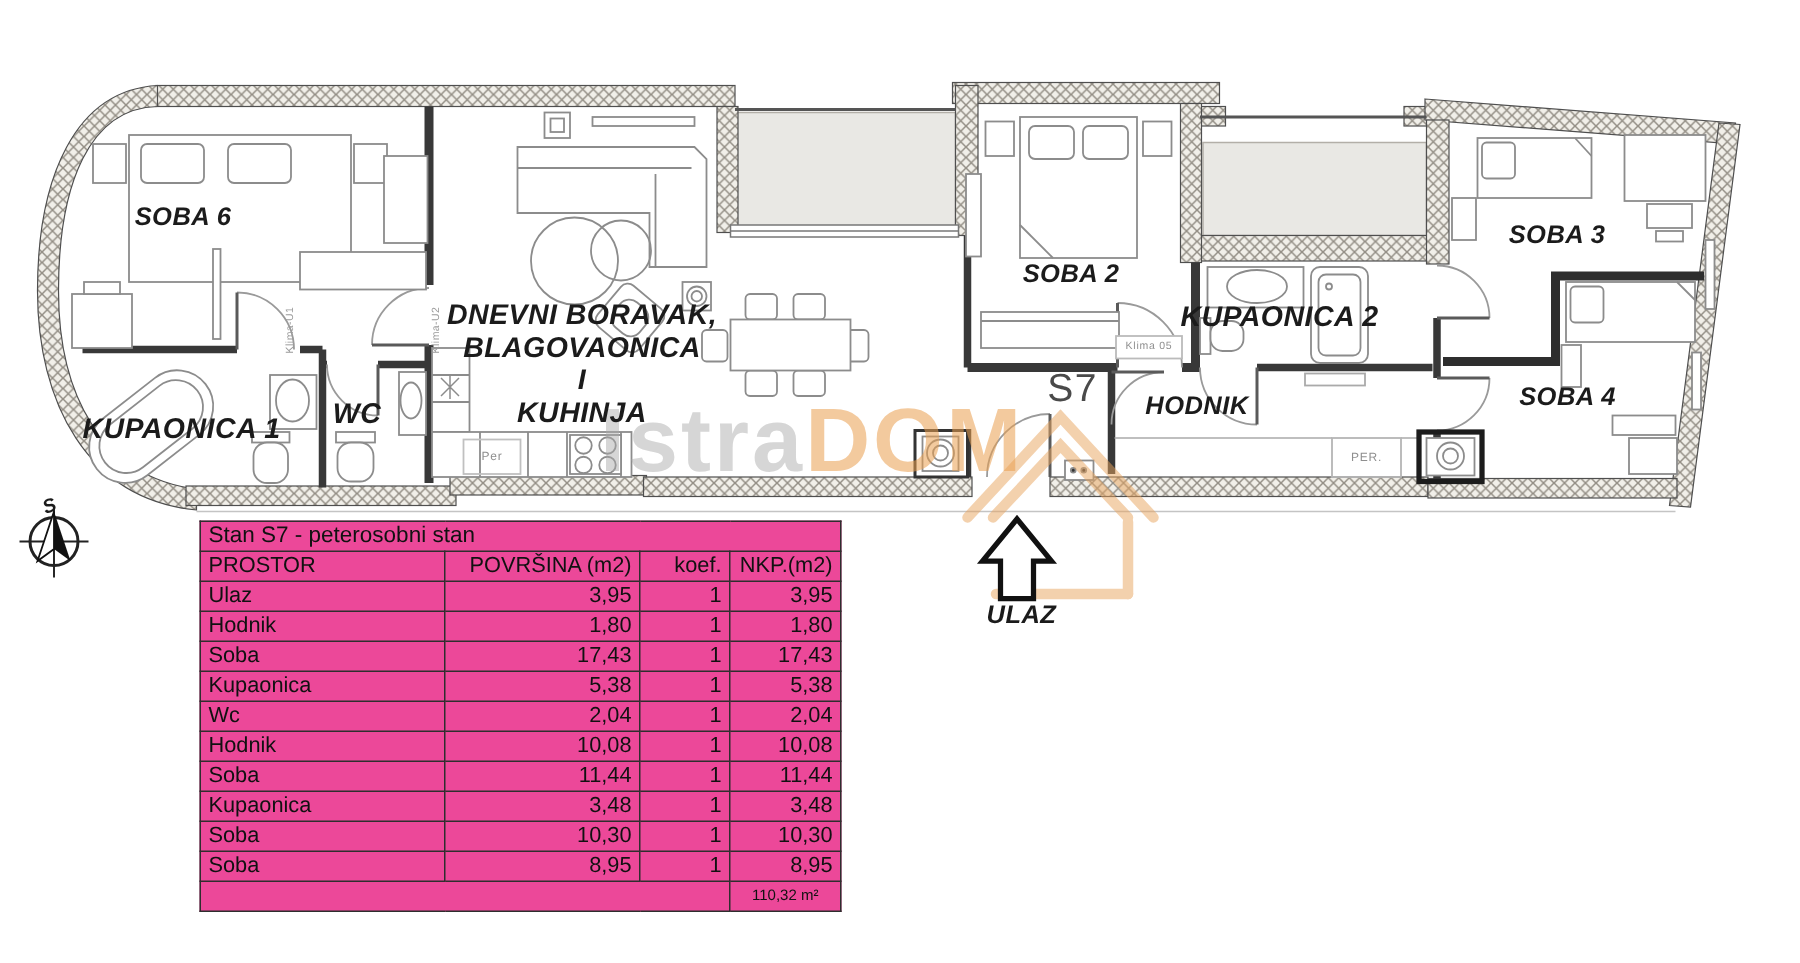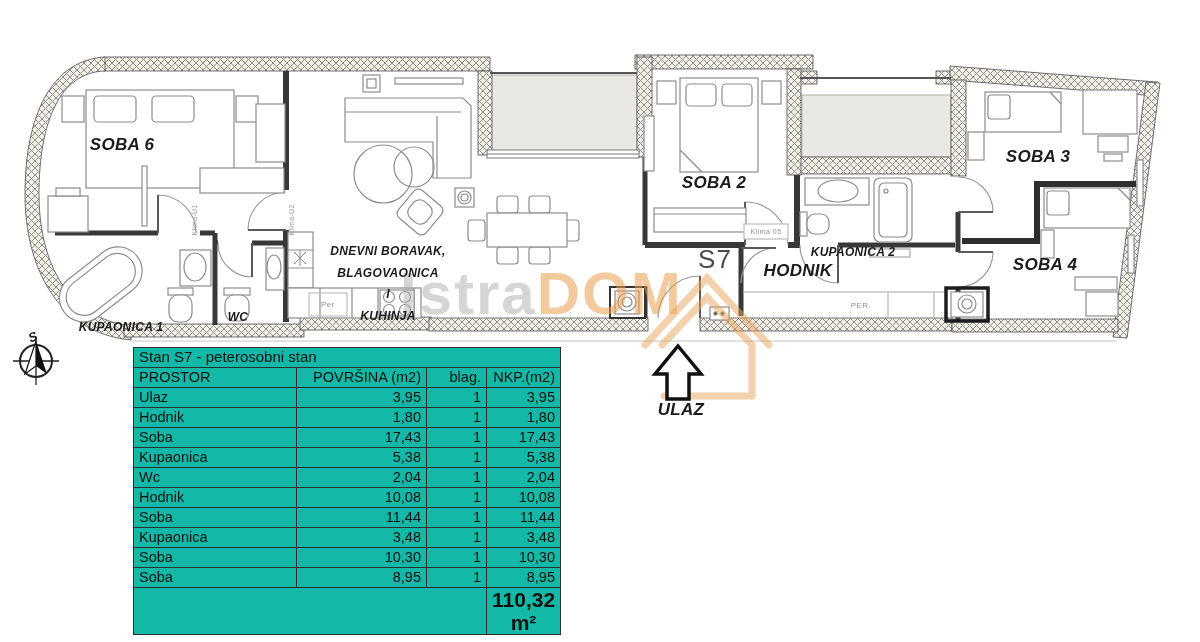--- a/index.html
+++ b/index.html
@@ -2,37 +2,37 @@
 <html><head>
 <meta charset="utf-8">
 <style>
   html,body{margin:0;padding:0;background:#fff;}
   #stage{position:relative;width:1200px;height:642px;background:#fff;overflow:hidden;
          font-family:"Liberation Sans",sans-serif;}
   svg{position:absolute;left:0;top:0;}
   .lbl{position:absolute;transform:translate(-50%,-50%);white-space:nowrap;
        font-family:"Liberation Sans",sans-serif;color:#1b1b1b;
        font-style:italic;font-weight:bold;font-size:17px;letter-spacing:.3px;}
-  .lbl.small{font-size:12px;margin-top:40px;}
+  .lbl.small{font-size:19px;}
   .lbl.unit{font-style:normal;font-weight:normal;font-size:26px;color:#4a4a4a;letter-spacing:1px;}
   .lbl.tiny{font-style:normal;font-weight:normal;font-size:8px;color:#8f8f8f;letter-spacing:.5px;}
   .lbl.vtiny{font-style:normal;font-weight:normal;font-size:7px;color:#9a9a9a;
              transform:translate(-50%,-50%) rotate(-90deg);}
   .lbl.compass-s{font-size:13px;transform:translate(-50%,-50%) rotate(-22deg);}
   #watermark{position:absolute;left:400px;top:264px;font-weight:bold;font-size:60px;
              letter-spacing:2px;font-style:normal;line-height:1;pointer-events:none;}
   #watermark .wm1{color:rgba(170,170,170,.48);}
   #watermark .wm2{color:rgba(233,158,78,.55);}
   
   #area-table{position:absolute;left:133px;top:347px;width:427px;border-collapse:collapse;
-              font-size:14.5px;color:#111;background:#14b8a6;table-layout:fixed;}
+              font-size:14.5px;color:#111;background:#ec4899;table-layout:fixed;}
   #area-table td{border:1px solid #2e2e2e;height:19px;padding:0 5px;line-height:1.1;overflow:hidden;}
   #area-table .c{text-align:right;}
   #area-table .title-cell{font-size:15px;}
-  #area-table .total-cell{font-weight:bold;text-align:center;font-size:21px;margin-left:24px;}
+  #area-table .total-cell{font-weight:normal;text-align:center;font-size:10px;margin-left:24px;}
 </style>
 </head>
 <body>
 
 <div id="stage">
 
 <svg width="1200" height="642" viewBox="0 0 1200 642">
   <defs>
     <pattern id="xh" width="7" height="7" patternUnits="userSpaceOnUse">
       <rect width="7" height="7" fill="#f1efe9"></rect>
@@ -292,37 +292,37 @@
 <div class="lbl" style="left:798px;top:271px">HODNIK</div>
 <div class="lbl" style="left:1038px;top:157px">SOBA 3</div>
 <div class="lbl" style="left:1045px;top:265px">SOBA 4</div>
 <div class="lbl unit" style="left:715px;top:259px">S7</div>
 <div class="lbl" style="left:681px;top:410px">ULAZ</div>
 <div class="lbl compass-s" style="left:33px;top:337px">S</div>
 <div class="lbl vtiny" style="left:194px;top:220px">Klima-U1</div>
 <div class="lbl vtiny" style="left:291px;top:220px">Klima-U2</div>
 <div class="lbl tiny" style="left:766px;top:231px;font-size:7px">Klima 05</div>
 <div class="lbl tiny" style="left:328px;top:304px">Per</div>
-<div class="lbl tiny" style="left:861px;top:305px">PER.</div>
+<div class="lbl tiny" style="left:911px;top:305px">PER.</div>
 
 <table id="area-table">
   <colgroup>
         <col style="width:163px">
         <col style="width:130px">
         <col style="width:60px">
         <col style="width:74px">
       </colgroup>
   <tbody>
         <tr>
     <td colspan="4" class="title-cell">Stan S7 - peterosobni stan</td>
   </tr>
   <tr>
     <td>PROSTOR</td>
     <td class="c">POVRŠINA (m2)</td>
-    <td class="c">blag.</td>
+    <td class="c">koef.</td>
     <td class="c">NKP.(m2)</td>
   </tr>
   <tr>
           <td>Ulaz</td>
           <td class="c">3,95</td>
           <td class="c">1</td>
           <td class="c">3,95</td>
         </tr>
   <tr>
           <td>Hodnik</td>

